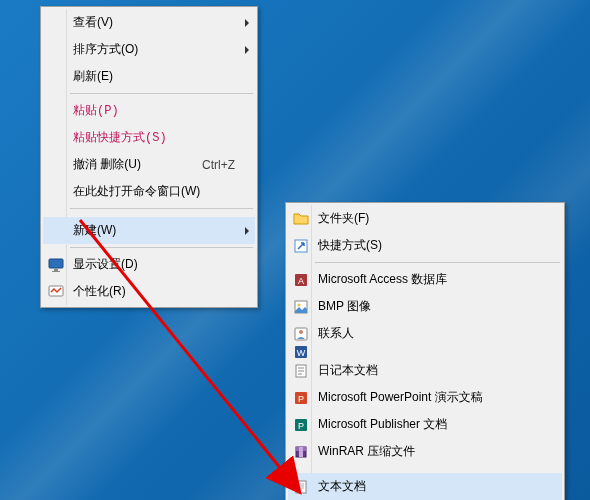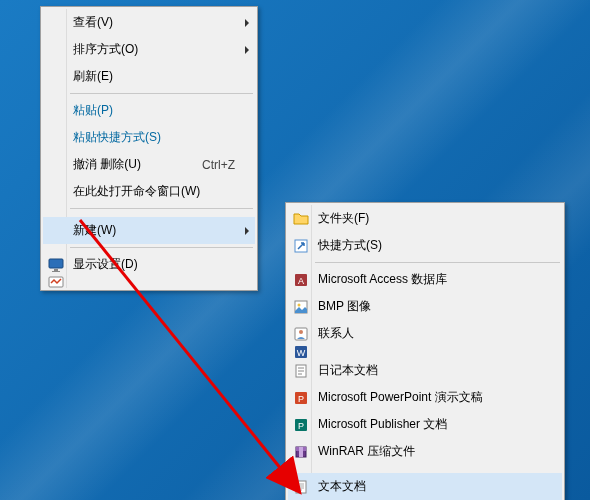--- a/index.html
+++ b/index.html
@@ -34,21 +34,21 @@
   }
   .menu-item {
     display: flex;
     align-items: center;
     padding: 5px 20px 5px 30px;
     position: relative;
     white-space: nowrap;
     min-width: 180px;
   }
   .menu-item.hover { background: #d4e6f7; margin-top: 8px; }
-  .menu-item.disabled { color: #0369a1; }
+  .menu-item.disabled { color: #be185d; font-family: Liberation Mono, monospace; }
   .menu-item .icon {
     position: absolute;
     left: 4px;
     width: 18px; height: 18px;
     display: flex; align-items: center; justify-content: center;
   }
   .menu-item .lbl { flex: 1; }
   .menu-item .shortcut { margin-left: 38px; color: #444; }
   .menu-sep {
     height: 1px;
@@ -133,20 +133,21 @@
     </span>
     <span class="lbl">显示设置(D)</span>
   </div>
   <div class="menu-item">
     <span class="icon">
       <svg width="16" height="16" viewBox="0 0 16 16">
           <rect x="1" y="2" width="14" height="10" rx="1" fill="#fff" stroke="#888"></rect>
           <path d="M3 8 L6 5 L9 8 L13 4" stroke="#d04020" fill="none" stroke-width="1.5"></path>
         </svg>
     </span>
+    <span class="lbl">个性化(R)</span>
   </div>
 </div>
 
 <div class="context-menu" id="menu-sub">
   <div class="iconbar"></div>
 
   <div class="menu-item">
     <span class="icon">
       <svg width="16" height="16" viewBox="0 0 16 16">
           <path d="M1 3 h5 l2 2 h7 v8 h-14 z" fill="#ffd566" stroke="#cc9900"></path>

